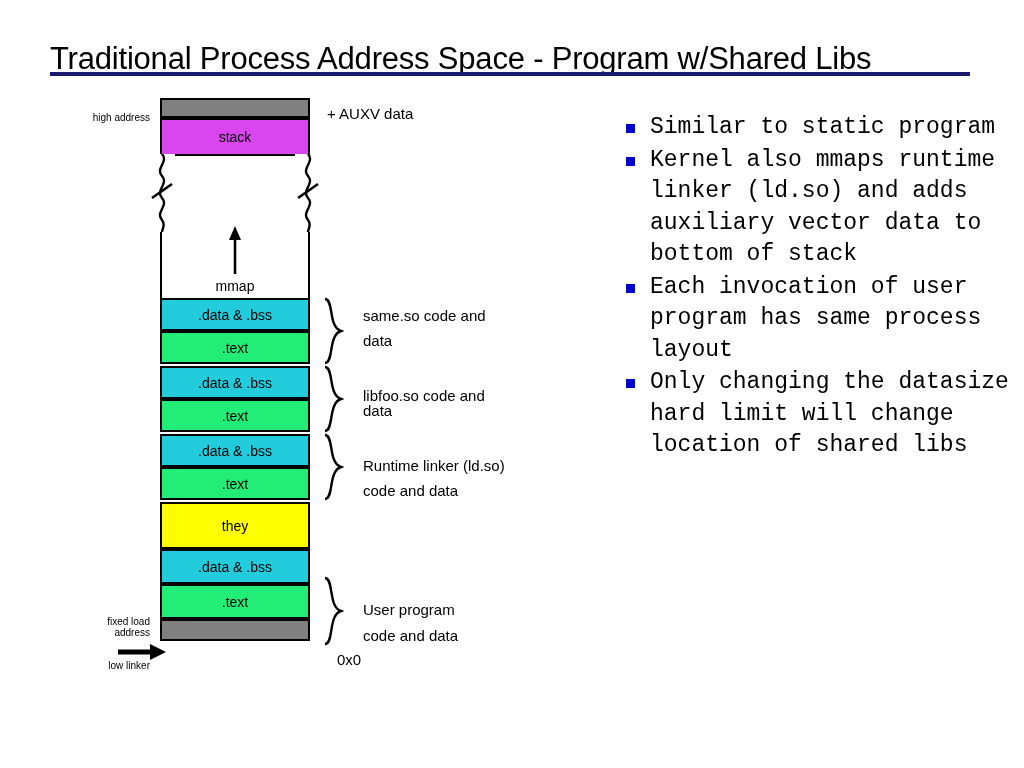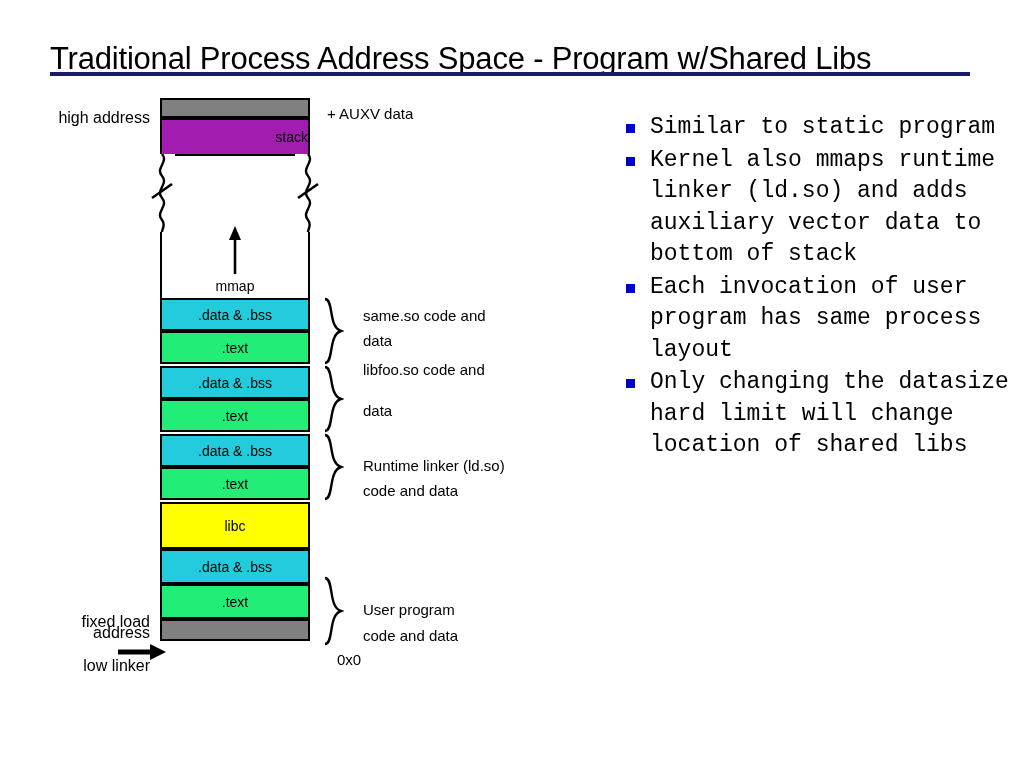--- a/index.html
+++ b/index.html
@@ -93,21 +93,21 @@
   }
   #mmap-label {
     font-size: 14px;
     text-align: center;
   }
 
   
   .left-note {
     position: absolute;
     text-align: right;
-    font-size: 16px;
+    font-size: 10px;
     line-height: 20px;
     color: #000000;
   }
 
   
   .right-note {
     position: absolute;
     font-size: 15px;
     line-height: 24px;
     color: #000000;
@@ -157,21 +157,21 @@
 
 <svg style="position:absolute; left:118px; top:640px;" width="50" height="26">
   <line x1="0" y1="12" x2="34" y2="12" stroke="#000" stroke-width="5"></line>
   <polygon points="32,4 48,12 32,20" fill="#000"></polygon>
 </svg>
 
 <div id="memory-column">
 
   <div class="mem-block" style="top:0px; height:20px; background:#808080;"></div>
 
-  <div class="mem-block" style="top:20px; height:38px; background:#a21caf;justify-content:flex-end;">
+  <div class="mem-block" style="top:20px; height:38px; background:#d946ef;">
     <span class="mem-label">stack</span>
   </div>
 
   <div id="gap-region" style="top:58px; height:142px;">
     <div class="rail left" style="height:142px;"></div>
     <div class="rail right" style="height:142px;"></div>
 
     <svg class="break-mark" style="left:-11px; top:-2px;" viewBox="0 0 26 78">
       <rect x="0" y="0" width="26" height="78" fill="#ffffff"></rect>
       <path d="M13 0 C20 8, 6 14, 13 22 C20 30, 6 36, 13 44 C20 52, 6 58, 13 66 C17 71, 13 75, 13 78" stroke="#000" stroke-width="2.4" fill="none"></path>
@@ -207,21 +207,21 @@
   </div>
 
   <div class="mem-block" style="top:336px; height:33px; background:#22ccdd;">
     <span class="mem-label">.data &amp; .bss</span>
   </div>
   <div class="mem-block" style="top:369px; height:33px; background:#22ee77;">
     <span class="mem-label">.text</span>
   </div>
 
   <div class="mem-block" style="top:404px; height:47px; background:#ffff00;">
-    <span class="mem-label">libc</span>
+    <span class="mem-label">they</span>
   </div>
 
   <div class="mem-block" style="top:451px; height:35px; background:#22ccdd;">
     <span class="mem-label">.data &amp; .bss</span>
   </div>
   <div class="mem-block" style="top:486px; height:35px; background:#22ee77;">
     <span class="mem-label">.text</span>
   </div>
 
   <div class="mem-block" style="top:521px; height:22px; background:#808080;"></div>
@@ -240,21 +240,21 @@
 <svg class="brace" style="left:322px; top:433px;" width="22" height="68">
   <path d="M3 2 C12 2, 6 30, 19 34 C6 38, 12 66, 3 66" stroke="#000" stroke-width="2.4" fill="none"></path>
 </svg>
 <svg class="brace" style="left:322px; top:576px;" width="22" height="70">
   <path d="M3 2 C12 2, 6 31, 19 35 C6 39, 12 68, 3 68" stroke="#000" stroke-width="2.4" fill="none"></path>
 </svg>
 
 <div class="right-note" style="left:363px; top:304px;">same.so code and</div>
 <div class="right-note" style="left:363px; top:329px;">data</div>
 
-<div class="right-note" style="left:363px; top:358px;">libfoo.so code and</div>
+<div class="right-note" style="left:363px; top:384px;">libfoo.so code and</div>
 <div class="right-note" style="left:363px; top:399px;">data</div>
 
 <div class="right-note" style="left:363px; top:454px;">Runtime linker (ld.so)</div>
 <div class="right-note" style="left:363px; top:479px;">code and data</div>
 
 <div class="right-note" style="left:363px; top:598px;">User program</div>
 <div class="right-note" style="left:363px; top:624px;">code and data</div>
 
 <div id="bullet-list">
   <div class="bullet-item">

